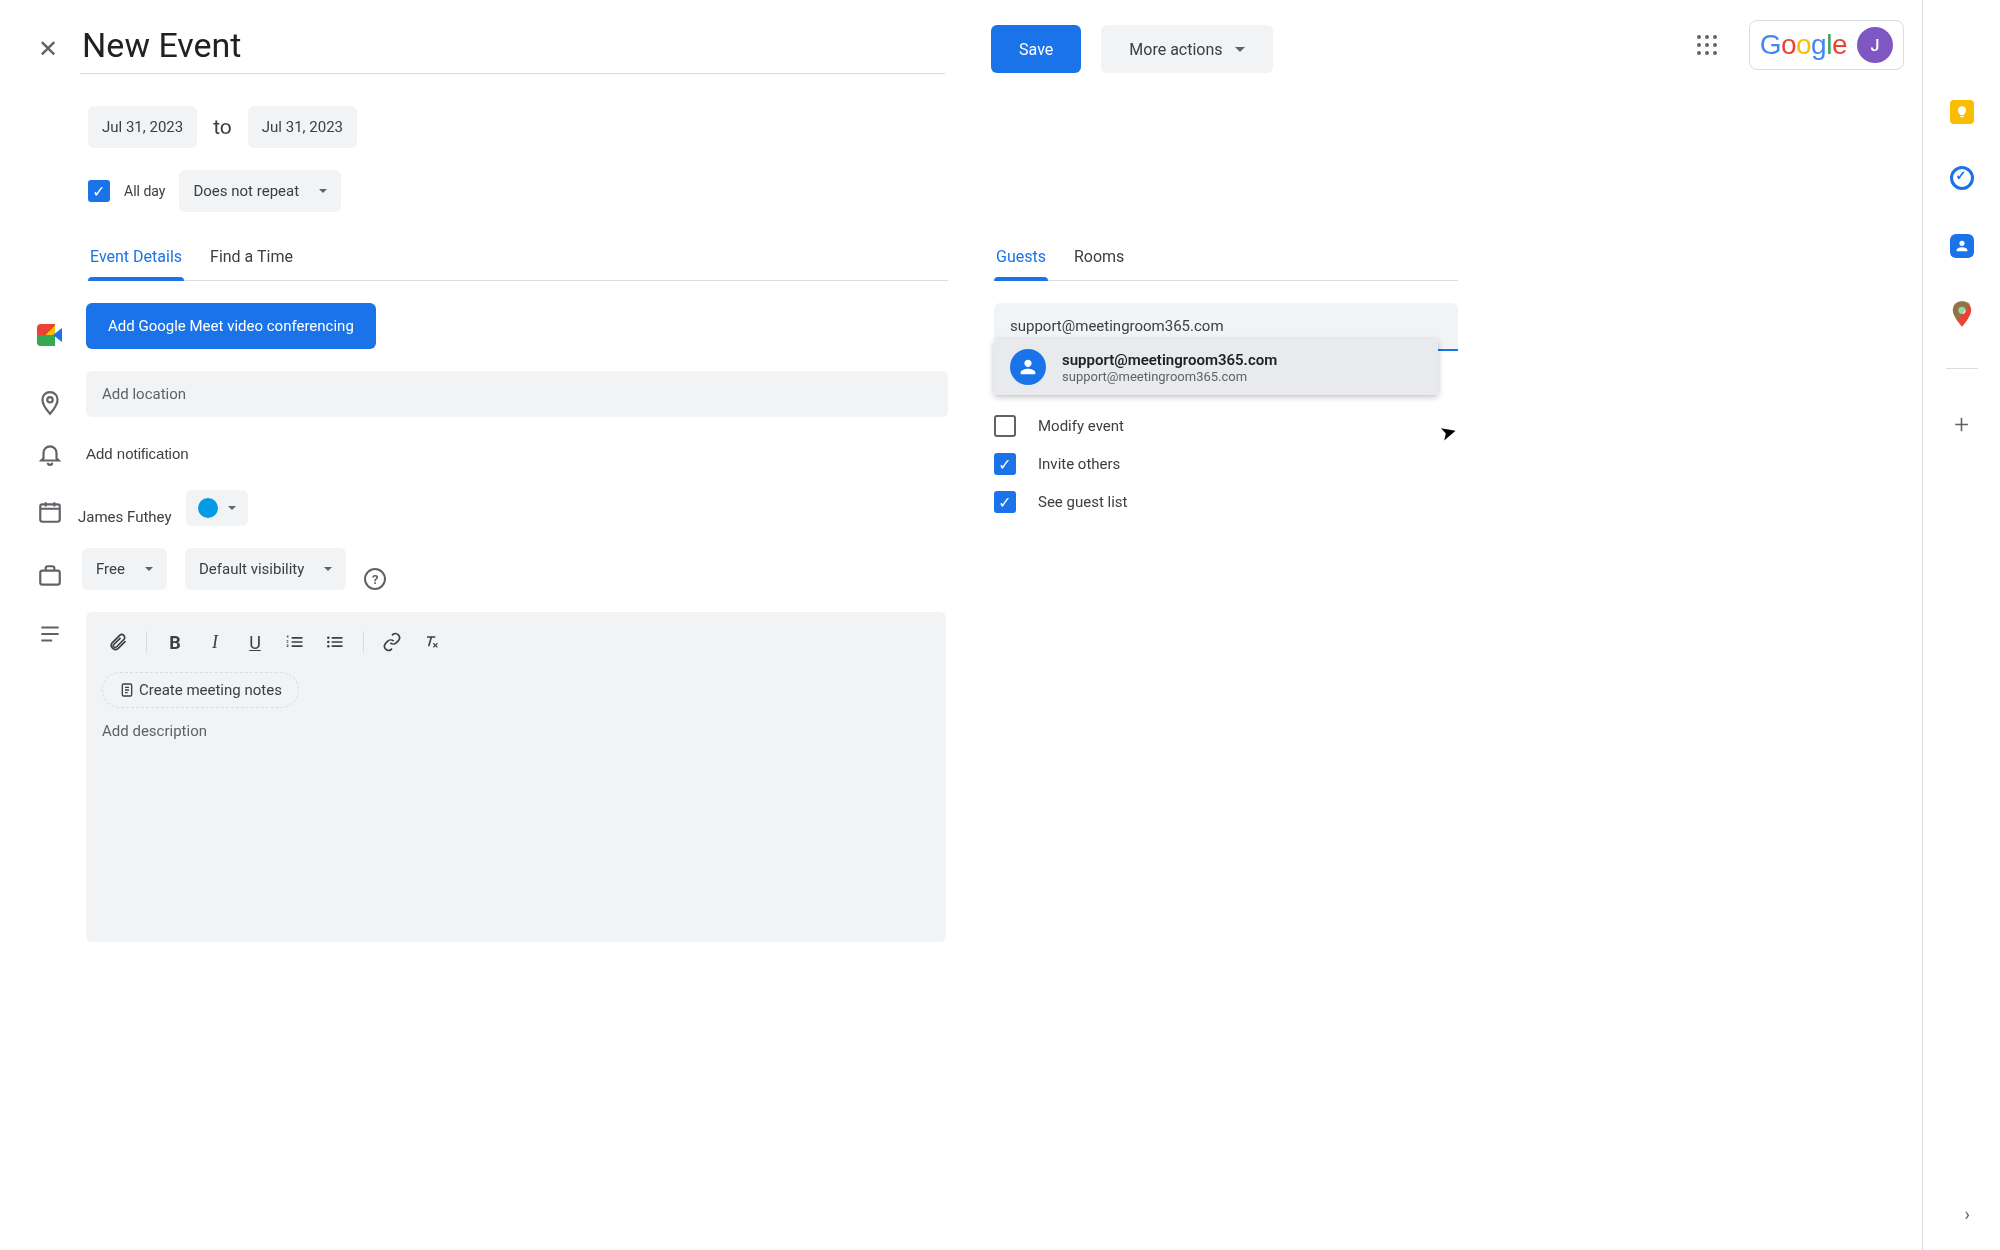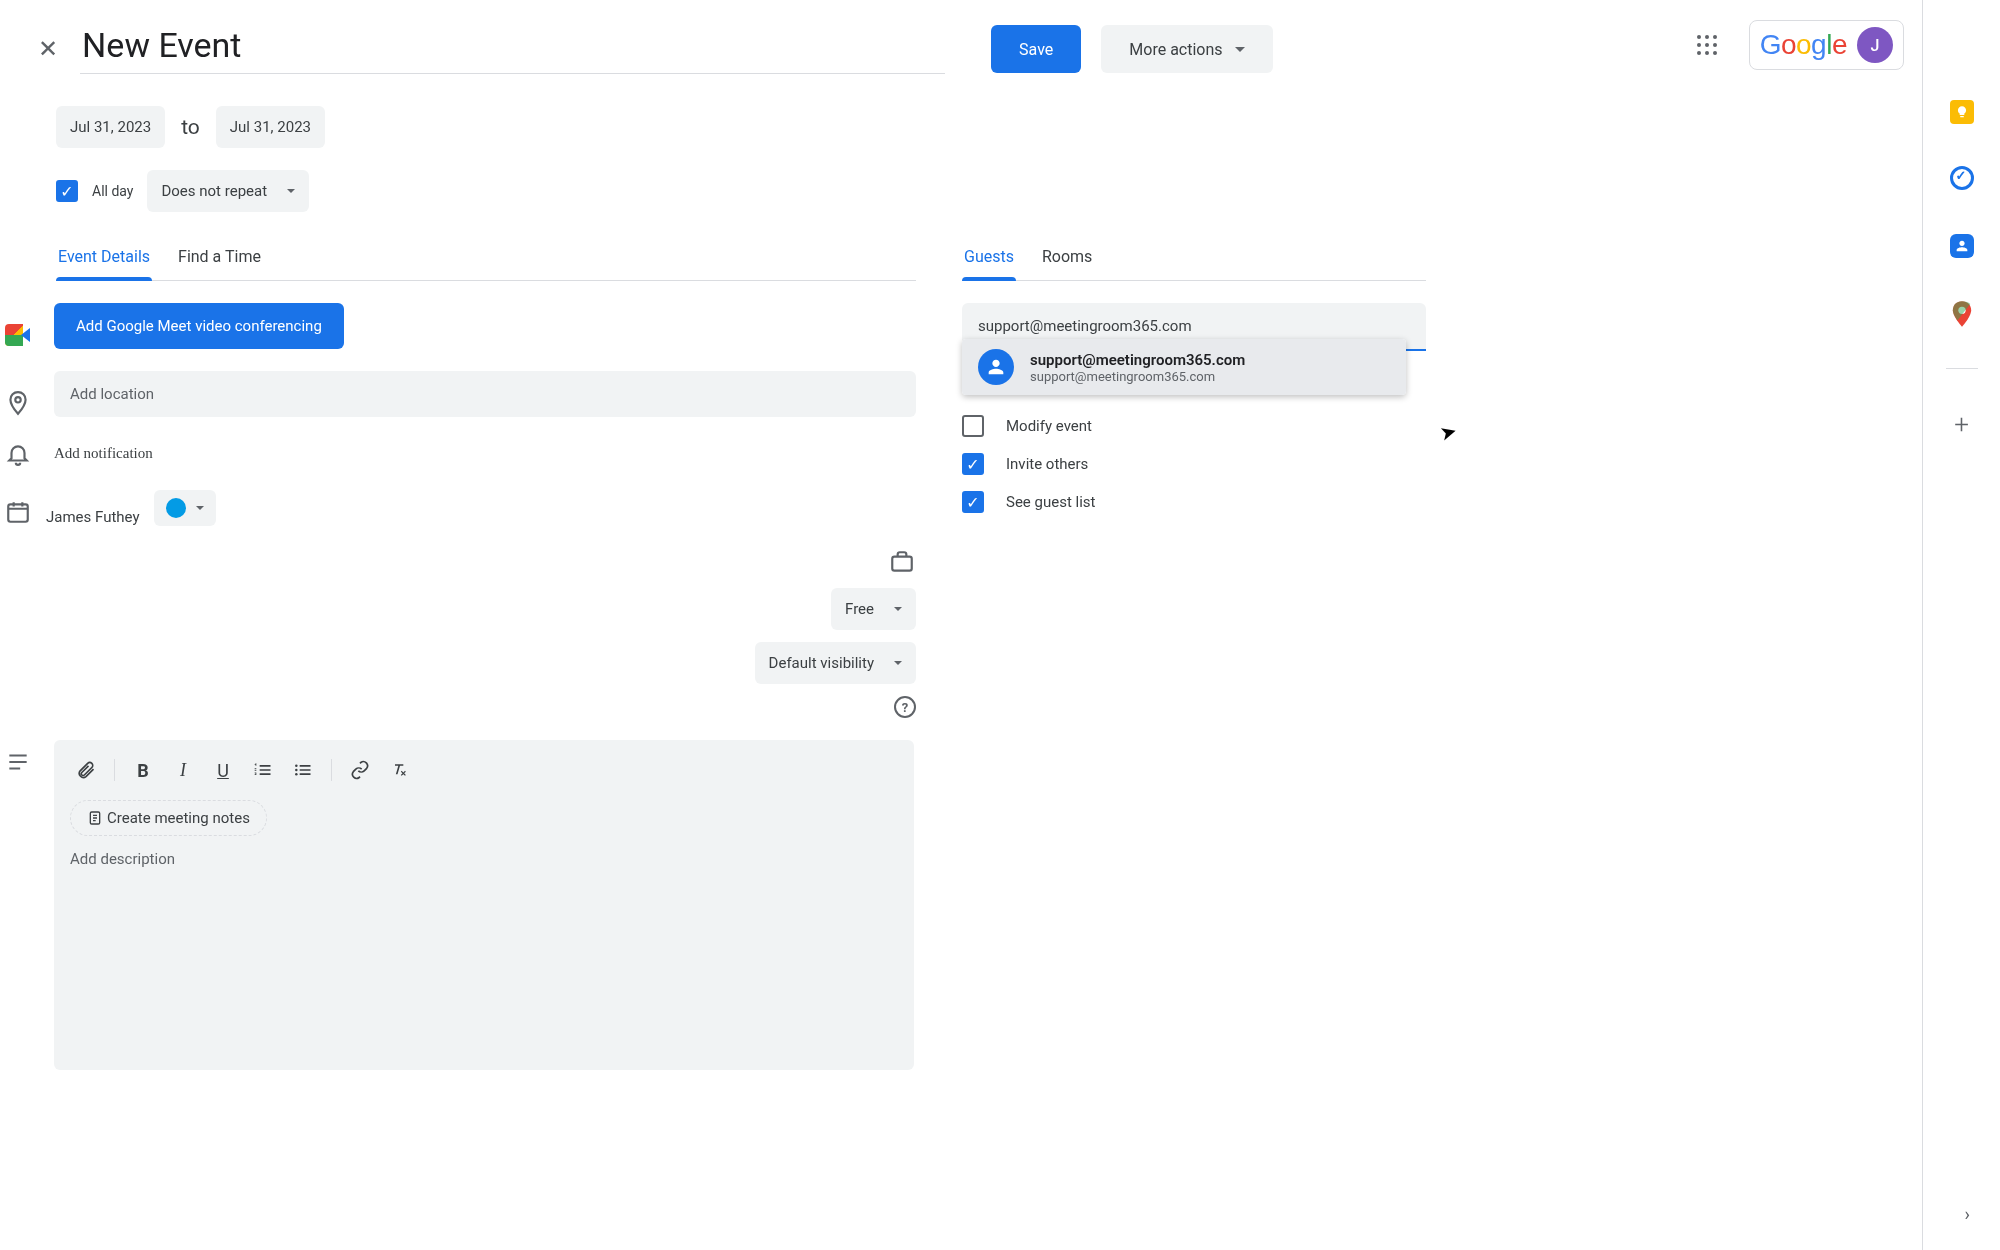--- a/index.html
+++ b/index.html
@@ -159,21 +159,21 @@
   }
   .caret-down-sm {
     width: 0; height: 0;
     border-left: 4px solid transparent;
     border-right: 4px solid transparent;
     border-top: 4px solid var(--text-light);
   }
 
   
   .content {
-    padding-left: 56px;
+    padding-left: 88px;
     padding-top: 32px;
     width: 1470px;
   }
 
   
   .date-row {
     display: flex;
     align-items: center;
     gap: 16px;
   }
@@ -294,21 +294,21 @@
     font-family: inherit;
   }
   .location-input::placeholder { color: var(--text-light); }
   .plain-text-btn {
     background: none;
     border: none;
     font-size: 15px;
     color: var(--text);
     cursor: pointer;
     padding: 6px 0;
-    font-family: Liberation Serif, serif;
+    font-family: Liberation Sans, sans-serif;
   }
   .organizer { font-size: 15px; }
   .color-swatch {
     display: flex;
     align-items: center;
     gap: 10px;
     background: var(--grey-bg);
     border-radius: 6px;
     padding: 8px 12px;
     cursor: pointer;
@@ -600,21 +600,21 @@
               <path d="M3 9h18M8 3v4M16 3v4"></path>
             </svg>
           </div>
         <span class="organizer">James Futhey</span>
         <div class="color-swatch">
           <div class="color-dot"></div>
           <span class="caret-down-sm"></span>
         </div>
       </div>
 
-      <div class="row" style="gap:12px;flex-direction:column;">
+      <div class="row" style="gap:18px;">
         <div class="row-icon">
             <svg viewBox="0 0 24 24" fill="none" stroke="currentColor" stroke-width="2">
               <rect x="3" y="7" width="18" height="13" rx="2"></rect>
               <path d="M8 7V5a2 2 0 012-2h4a2 2 0 012 2v2"></path>
             </svg>
           </div>
         <div class="chip-dropdown">
           <span>Free</span>
           <span class="caret-down-sm"></span>
         </div>

